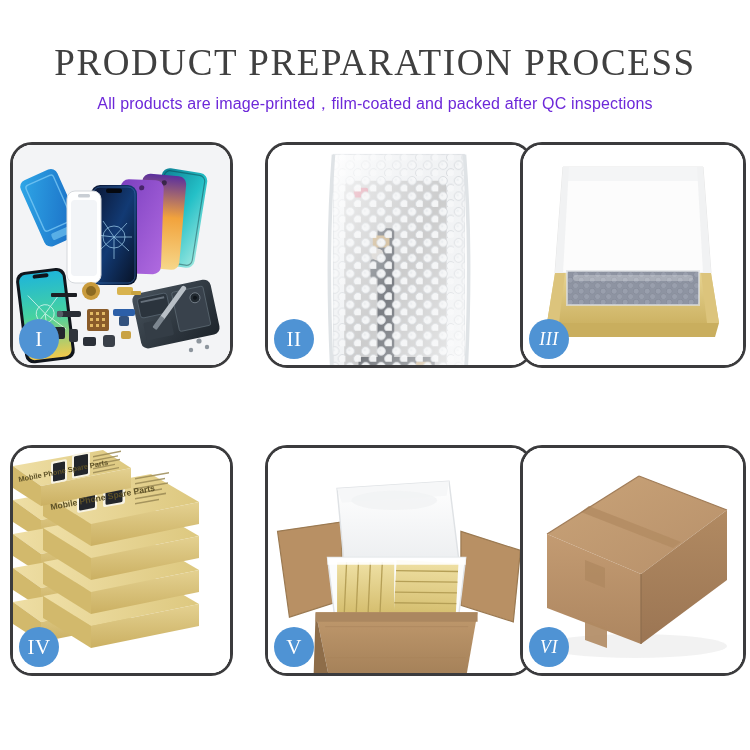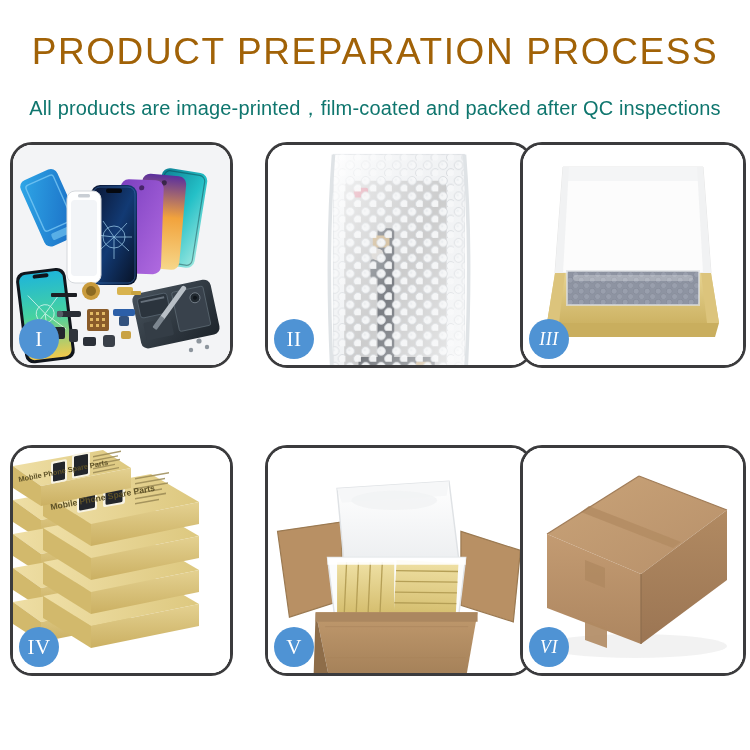--- a/index.html
+++ b/index.html
@@ -18,35 +18,36 @@
 
   
   #header {
     position: absolute;
     top: 0; left: 0;
     width: 750px;
     text-align: center;
   }
   #page-title {
     margin: 0;
-    padding-top: 33px;
+    padding-top: 44px;
     font-size: 37px;
     font-weight: 400;
     letter-spacing: 1.6px;
-    color: #a16207;
+    color: #404040;
     line-height: 1.05;
     white-space: nowrap;
+    font-family: Liberation Serif, serif;
   }
   #page-subtitle {
-    margin: 12px;
+    margin: 0;
     padding-top: 11px;
-    font-size: 20px;
+    font-size: 16px;
     font-weight: 400;
     letter-spacing: 0.15px;
-    color: #0f766e;
+    color: #6d28d9;
     white-space: nowrap;
   }
 
   
   #panel-grid {
     position: absolute;
     top: 142px;
     left: 10px;
     width: 736px;
     height: 534px;

